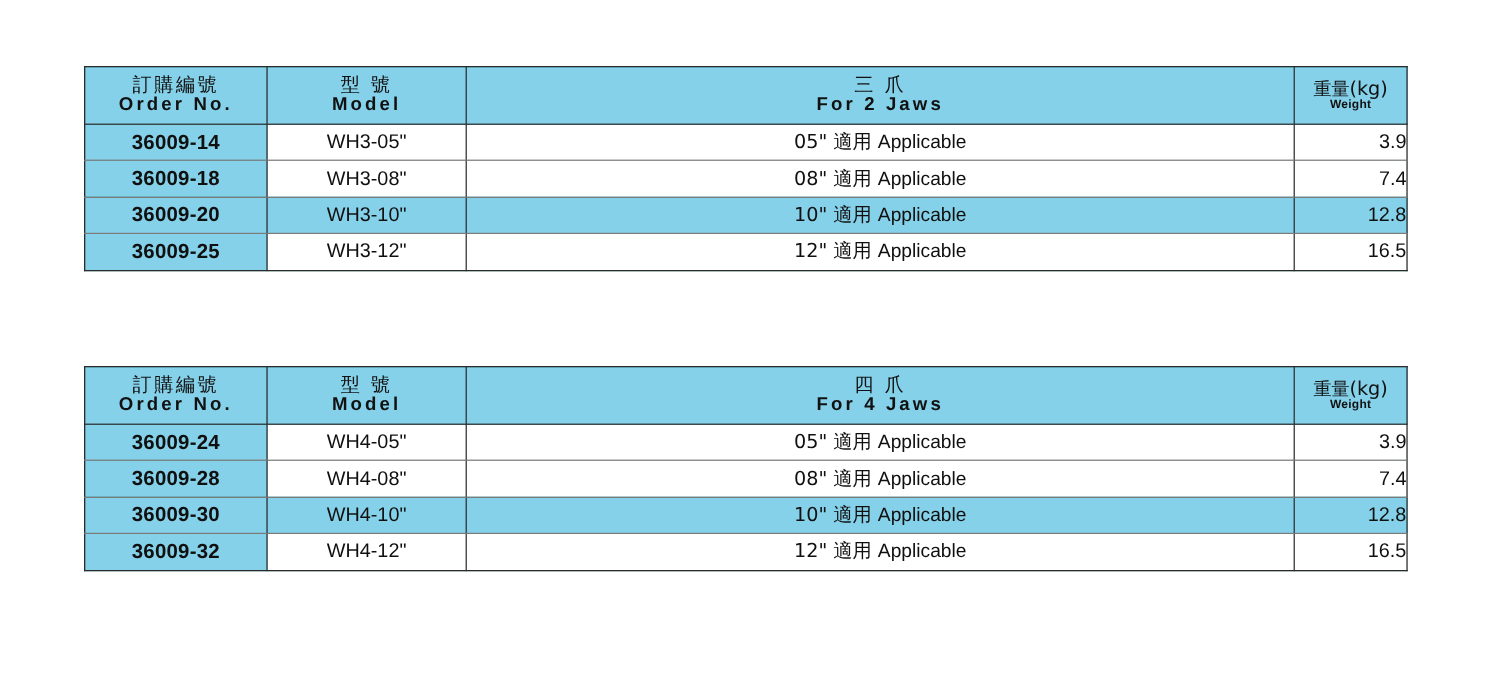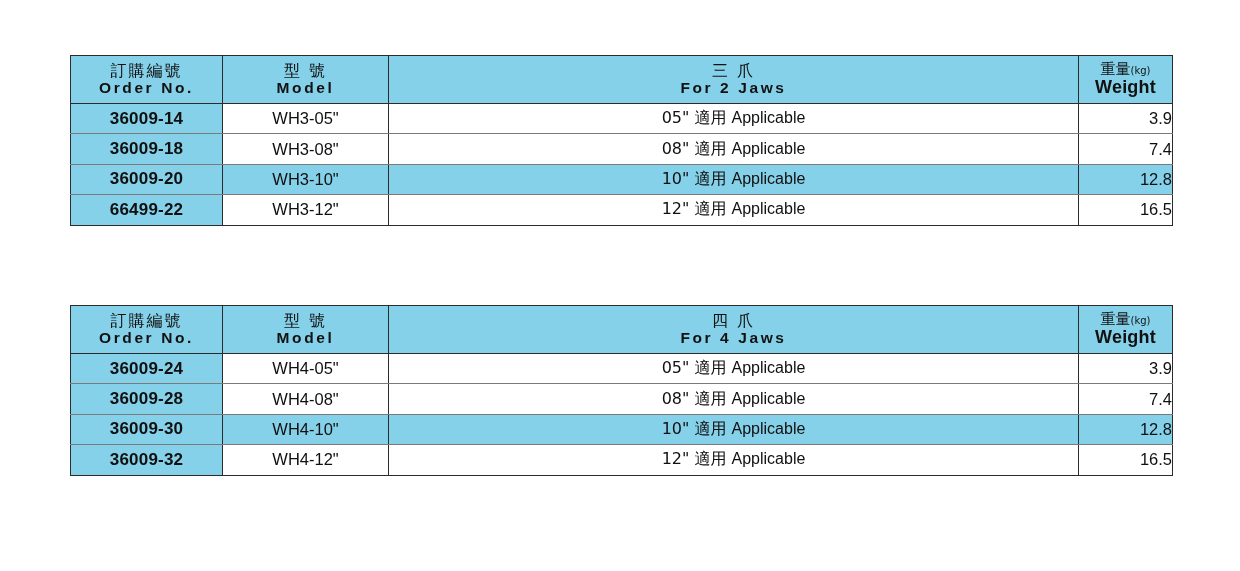--- a/index.html
+++ b/index.html
@@ -68,23 +68,23 @@
     white-space: nowrap;
   }
   .hdr-en {
     font-size: 15.5px;
     font-weight: bold;
     color: #111111;
     letter-spacing: 2.6px;
     white-space: nowrap;
   }
   .hdr-weight .hdr-cn { letter-spacing: 0px; font-size: 15px; }
-  .hdr-weight .hdr-en { letter-spacing: 0.2px; font-size: 18px; }
+  .hdr-weight .hdr-en { letter-spacing: 0.2px; font-size: 10px; }
   .kg-sup {
-    font-size: 10px;
+    font-size: 16px;
     letter-spacing: 0;
   }
 
   
   .spec-table tbody tr td {
     height: 29.4px;
     border-top: 1.1px solid #7b7b7b;
     border-bottom: 1.1px solid #7b7b7b;
   }
   .spec-table tbody tr:last-child td {
@@ -181,21 +181,21 @@
           <td class="cell-jaws"><span>08"</span> <span>適用</span> <span class="jaw-en">Applicable</span></td>
           <td class="cell-weight">7.4</td>
         </tr>
         <tr class="shade">
           <td class="cell-order">36009-20</td>
           <td class="cell-model">WH3-10"</td>
           <td class="cell-jaws"><span>10"</span> <span>適用</span> <span class="jaw-en">Applicable</span></td>
           <td class="cell-weight">12.8</td>
         </tr>
         <tr class="plain">
-          <td class="cell-order">66499-22</td>
+          <td class="cell-order">36009-25</td>
           <td class="cell-model">WH3-12"</td>
           <td class="cell-jaws"><span>12"</span> <span>適用</span> <span class="jaw-en">Applicable</span></td>
           <td class="cell-weight">16.5</td>
         </tr>
       </tbody>
   </table>
 
   <table class="spec-table" id="table-4jaws">
     <colgroup>
       <col class="col-order">

